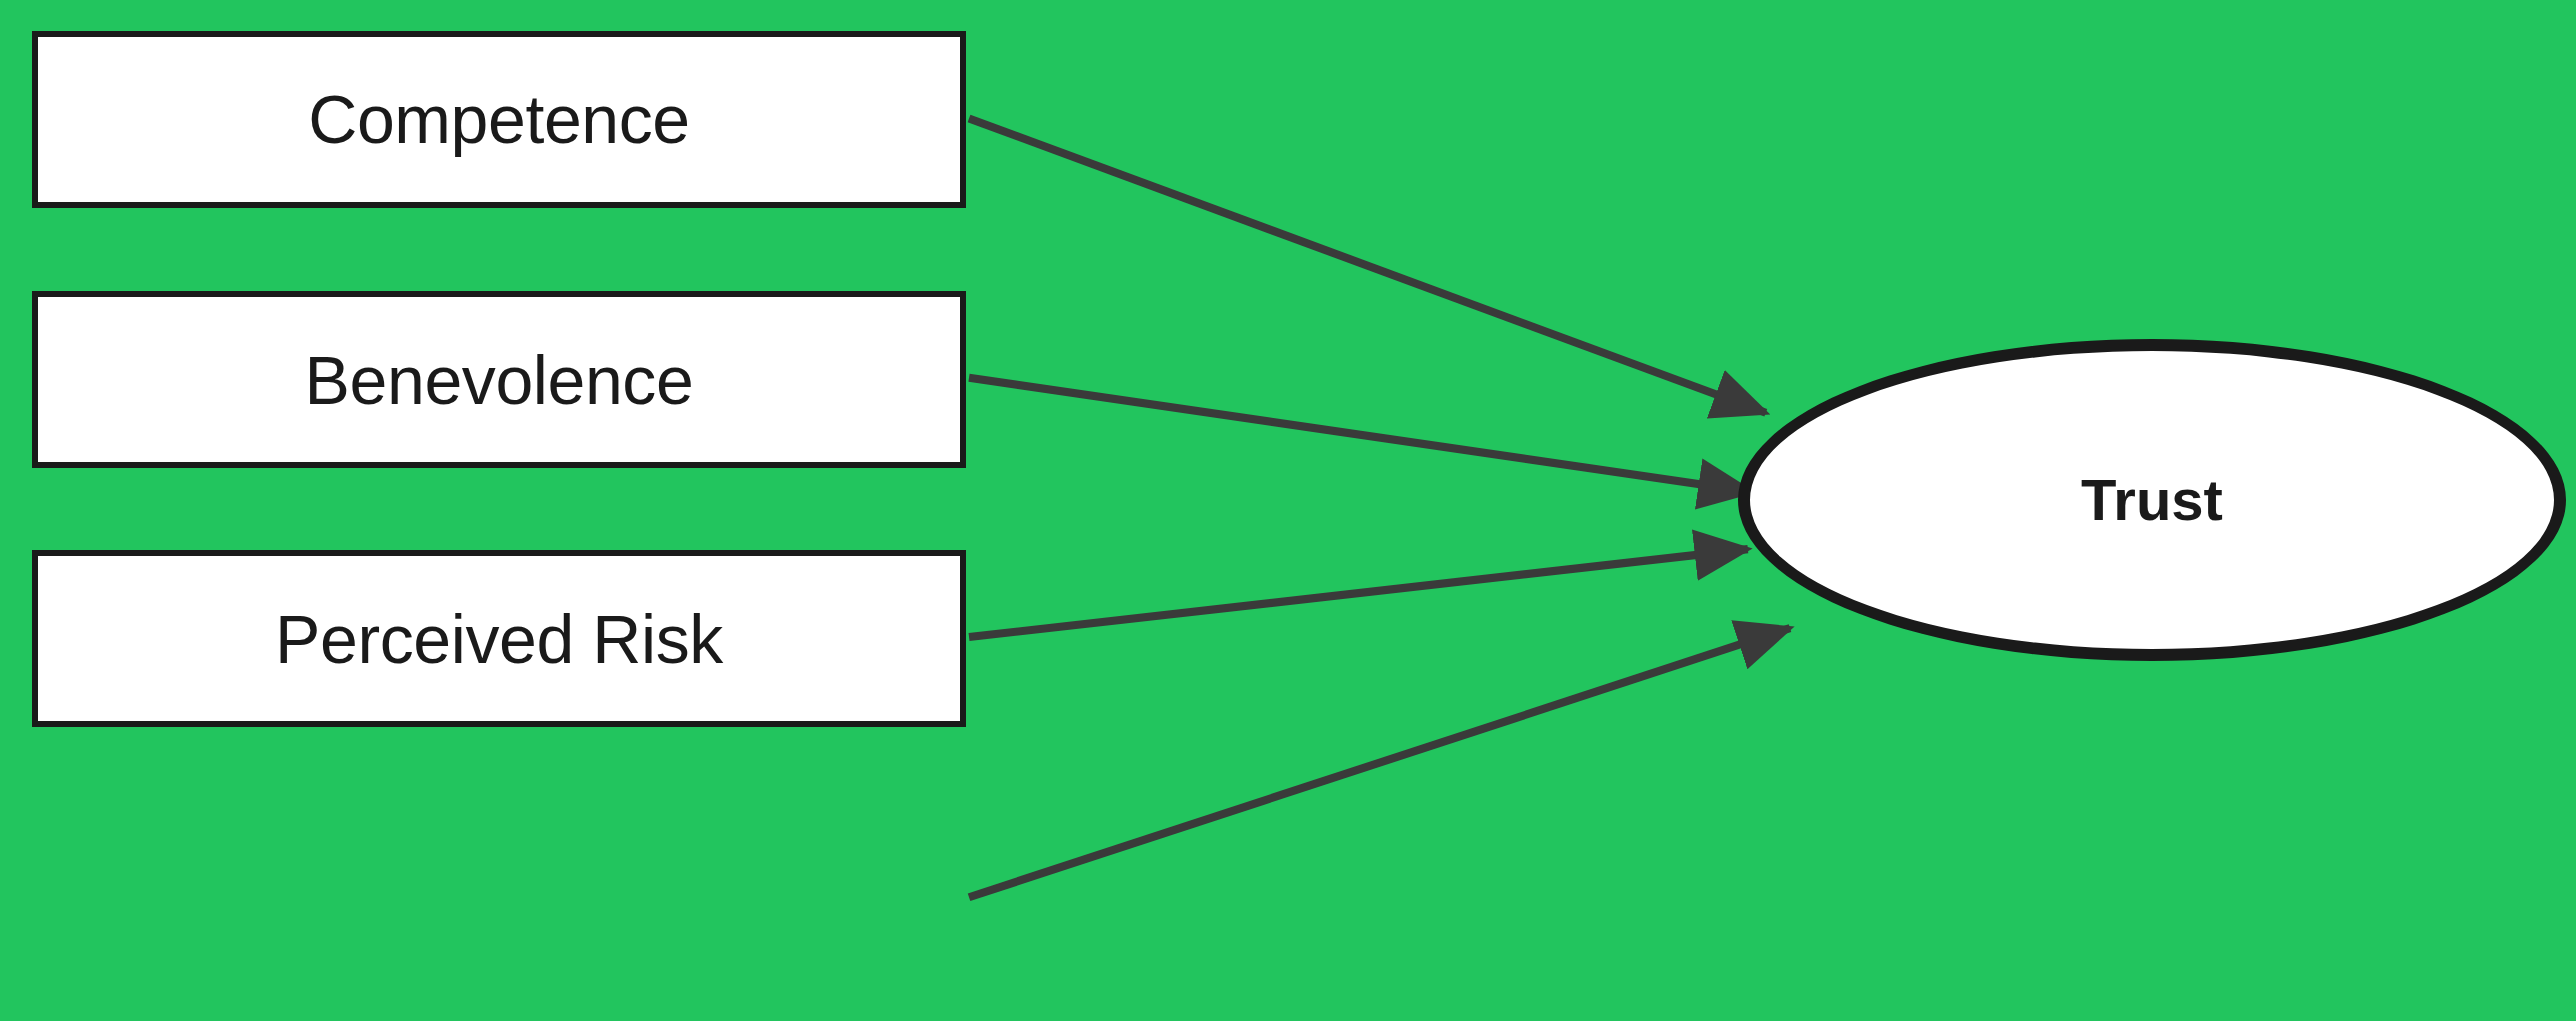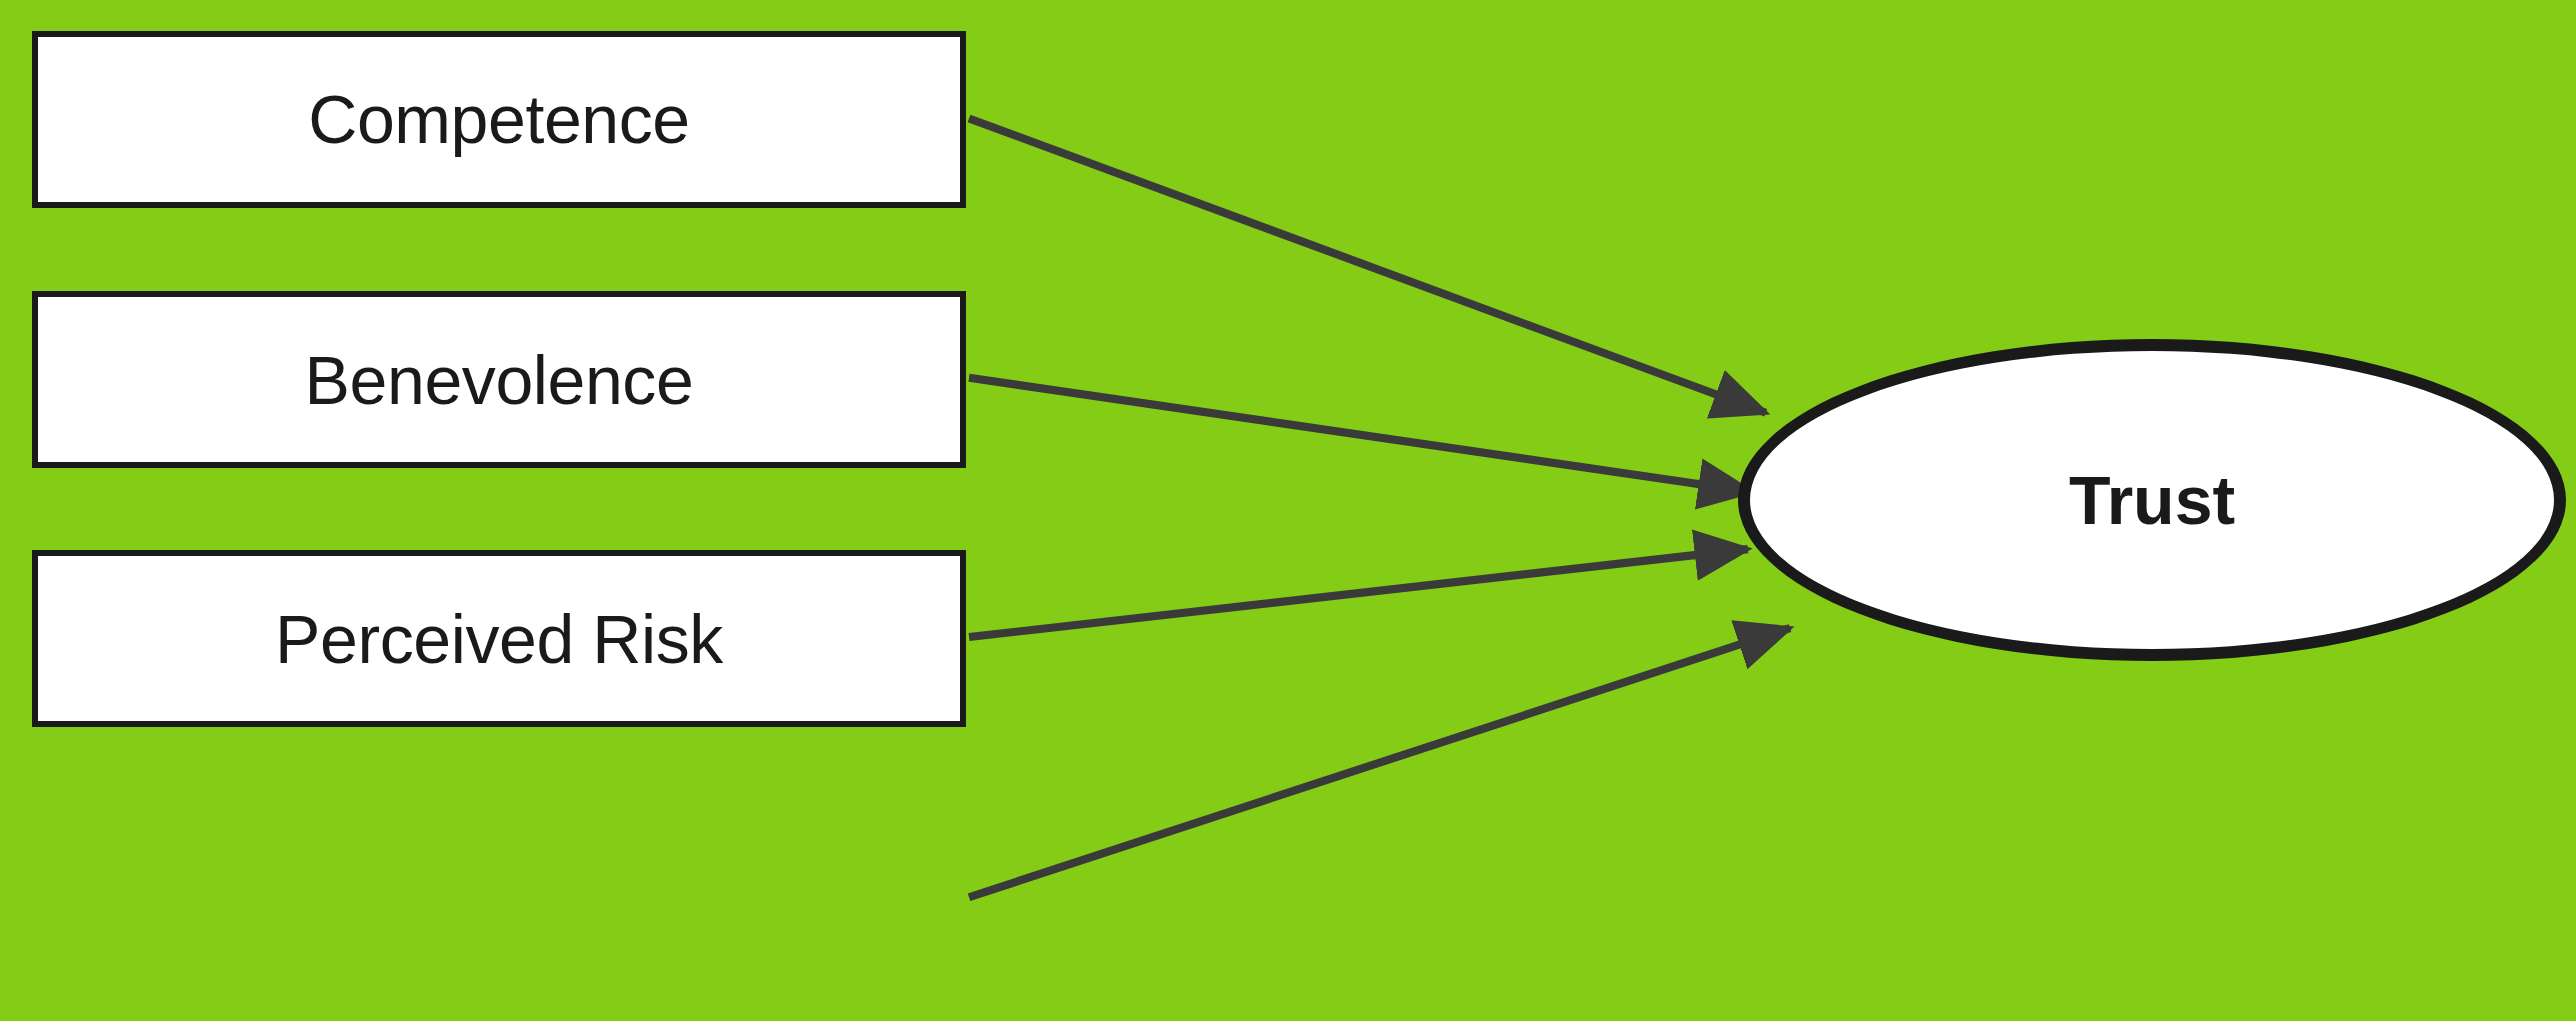--- a/index.html
+++ b/index.html
@@ -11,21 +11,21 @@
   body {
     width: 2576px;
     height: 1022px;
     font-family: "Liberation Sans", sans-serif;
     overflow: hidden;
   }
   #diagram-root {
     position: relative;
     width: 2576px;
     height: 1022px;
-    background: #84cc16;
+    background: #22c55e;
   }
   #diagram-svg {
     position: absolute;
     left: 0;
     top: 0;
     width: 2576px;
     height: 1022px;
     display: block;
   }
   .node-box {
@@ -53,21 +53,21 @@
     background: #ffffff;
     border: 12.6px solid #1a1a1a;
     border-radius: 50%;
     display: flex;
     align-items: center;
     justify-content: center;
     z-index: 3;
   }
   .outcome-ellipse-label {
     font-family: "Liberation Sans", sans-serif;
-    font-size: 68px;
+    font-size: 58px;
     font-weight: 700;
     color: #1a1a1a;
     line-height: 1;
     white-space: nowrap;
   }
 </style>
 </head>
 <body>
 
 <div id="diagram-root">

